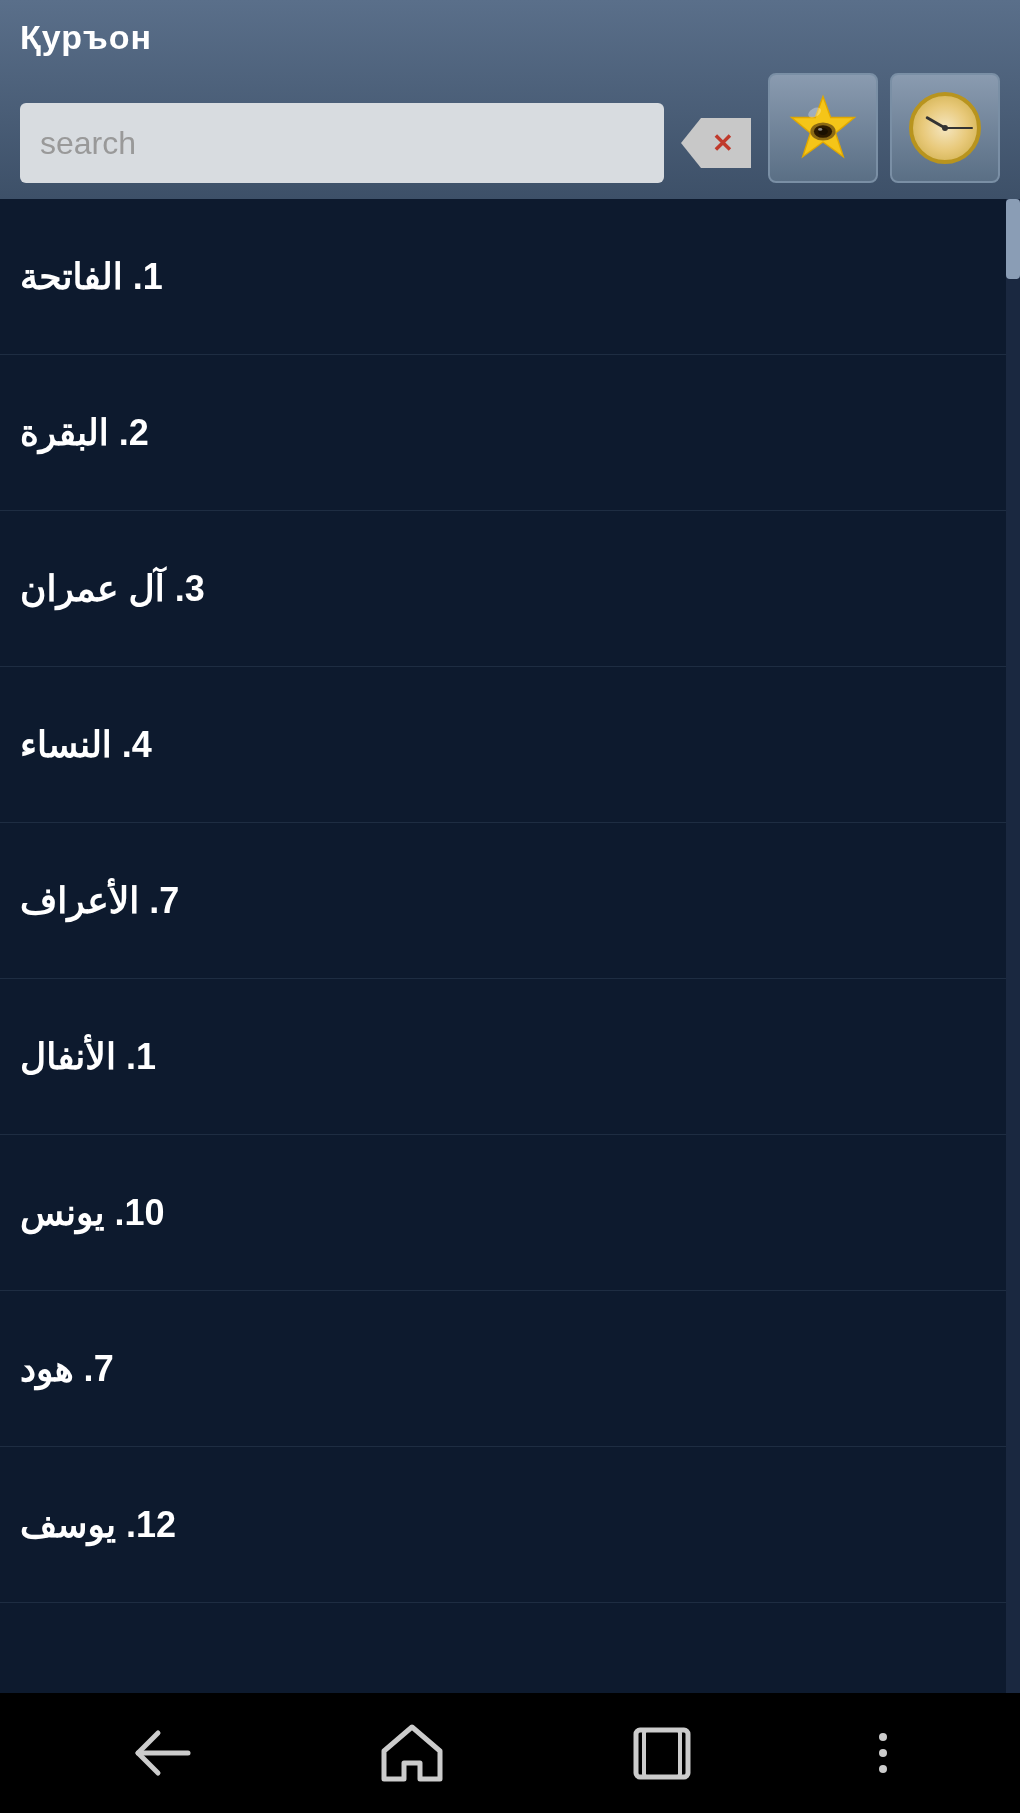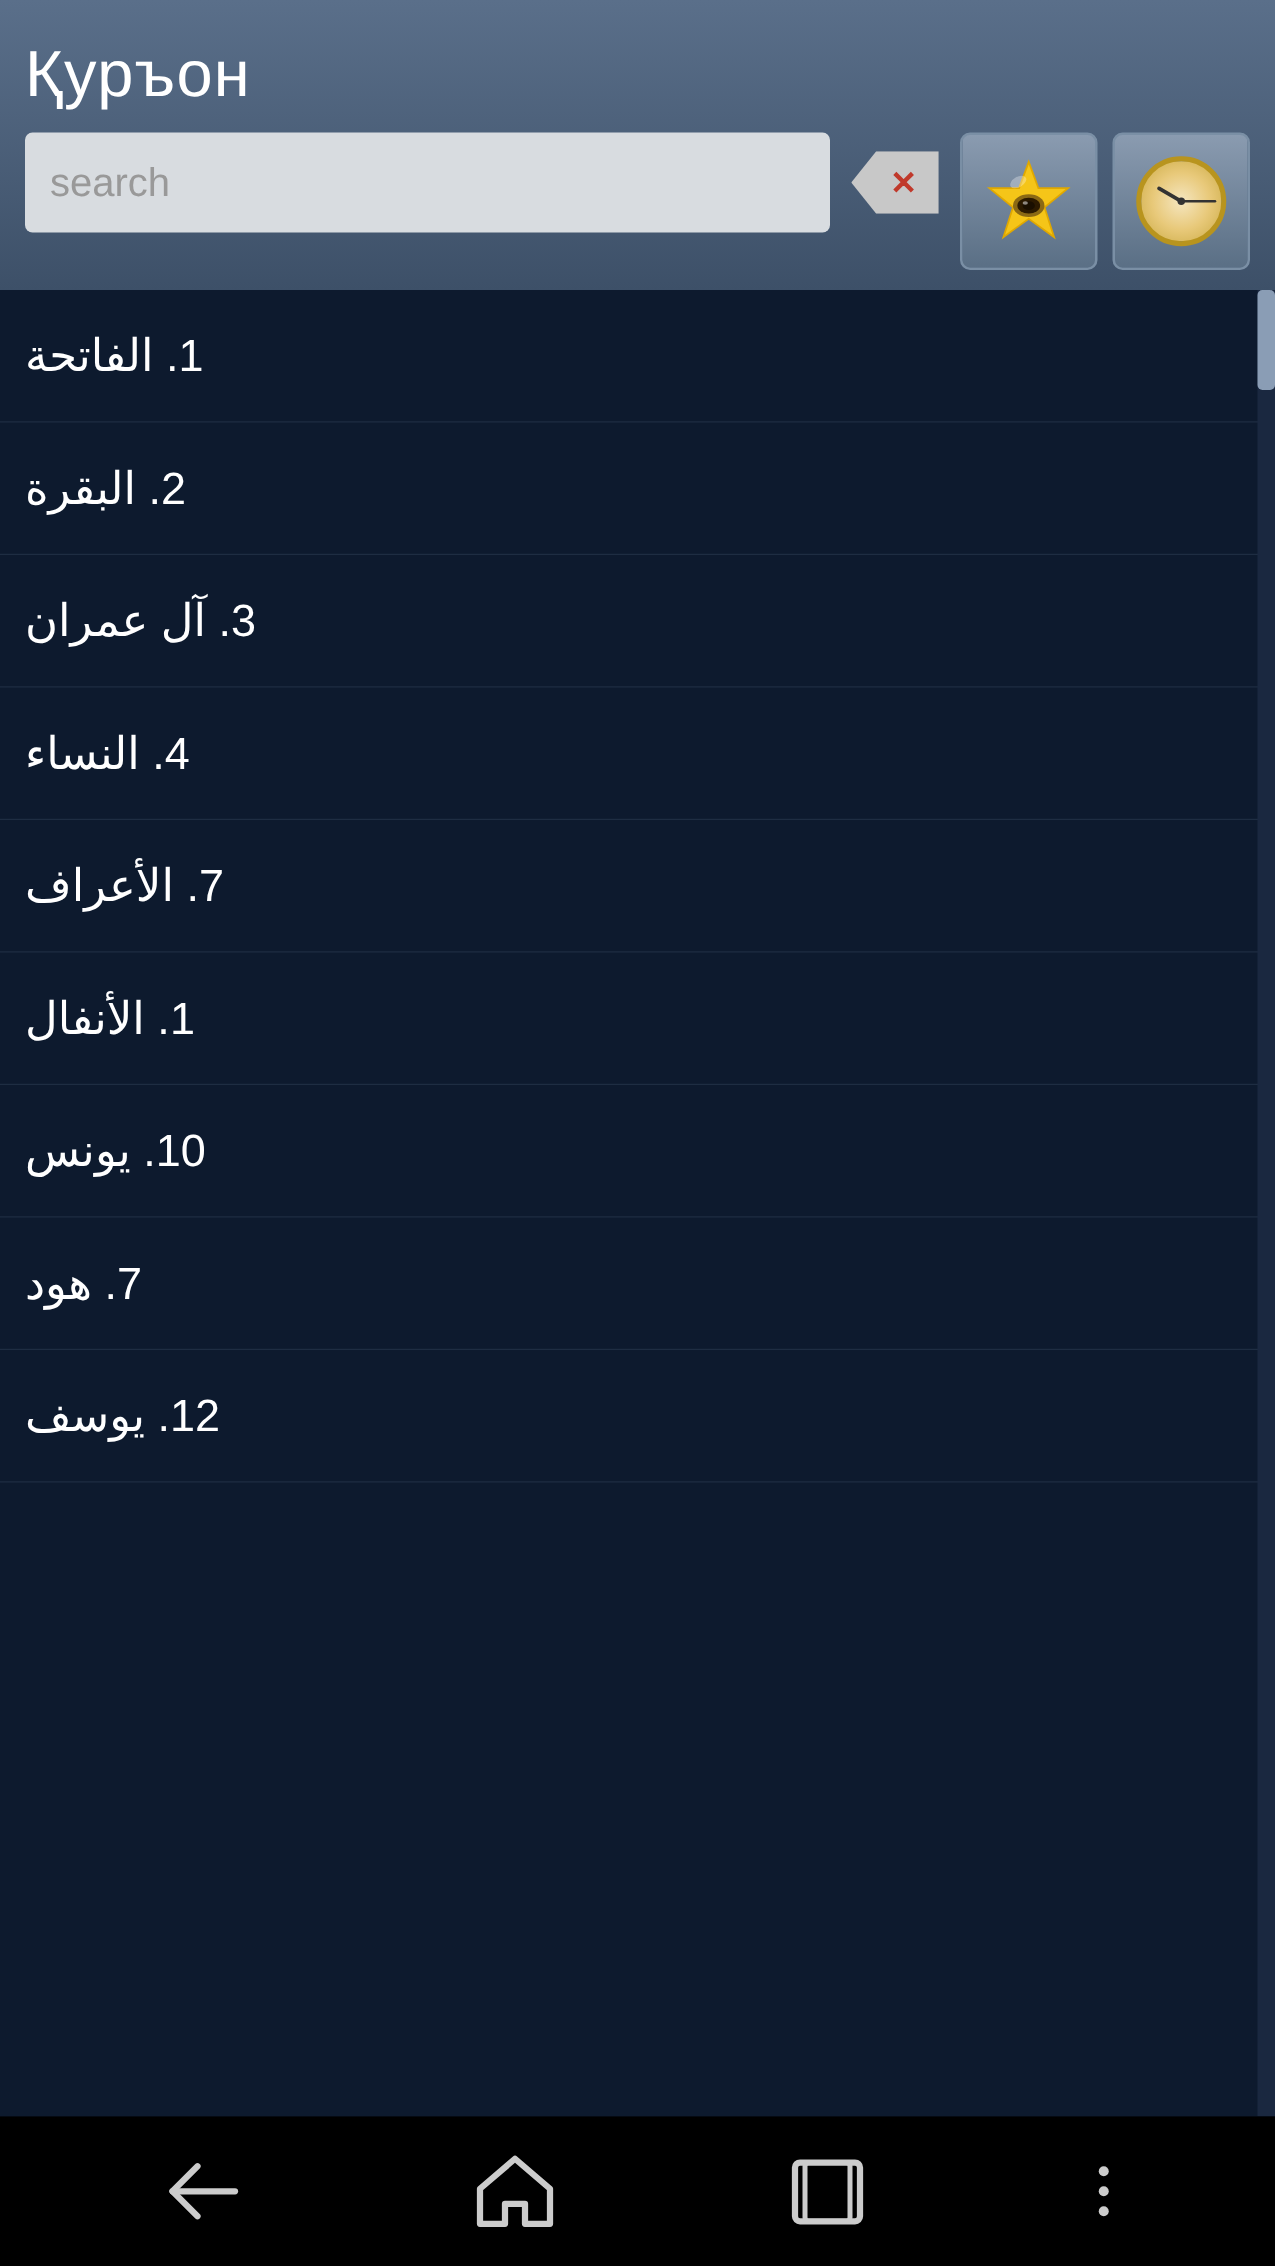--- a/index.html
+++ b/index.html
@@ -22,29 +22,28 @@
     .header {
       background: linear-gradient(180deg, #5a6f8a 0%, #3d5068 100%);
       padding: 18px 20px 16px 20px;
       display: flex;
       flex-direction: column;
       gap: 16px;
     }
 
     .app-title {
       color: #ffffff;
-      font-size: 52px;
-      font-weight: normal;
+      font-size: 34px;
+      font-weight: bold;
       letter-spacing: 1px;
-      margin-top: 12px;
     }
 
     .search-row {
       display: flex;
-      align-items: flex-start;
+      align-items: flex-end;
       gap: 12px;
     }
 
     .search-input {
       flex: 1;
       height: 80px;
       background: #d8dce0;
       border: none;
       border-radius: 6px;
       padding: 0 20px;
@@ -154,24 +153,25 @@
       overflow-y: auto;
       background: #0d1a2e;
       position: relative;
     }
 
     .surah-item {
       display: flex;
       align-items: center;
       justify-content: flex-end;
       padding: 0 60px 0 20px;
-      height: 106px;
+      height: 156px;
       border-bottom: 1px solid #1e2d42;
       cursor: pointer;
       direction: rtl;
+      font-weight: bold;
     }
 
     .surah-name {
       color: #ffffff;
       font-size: 36px;
       text-align: right;
       direction: rtl;
     }
 
     

